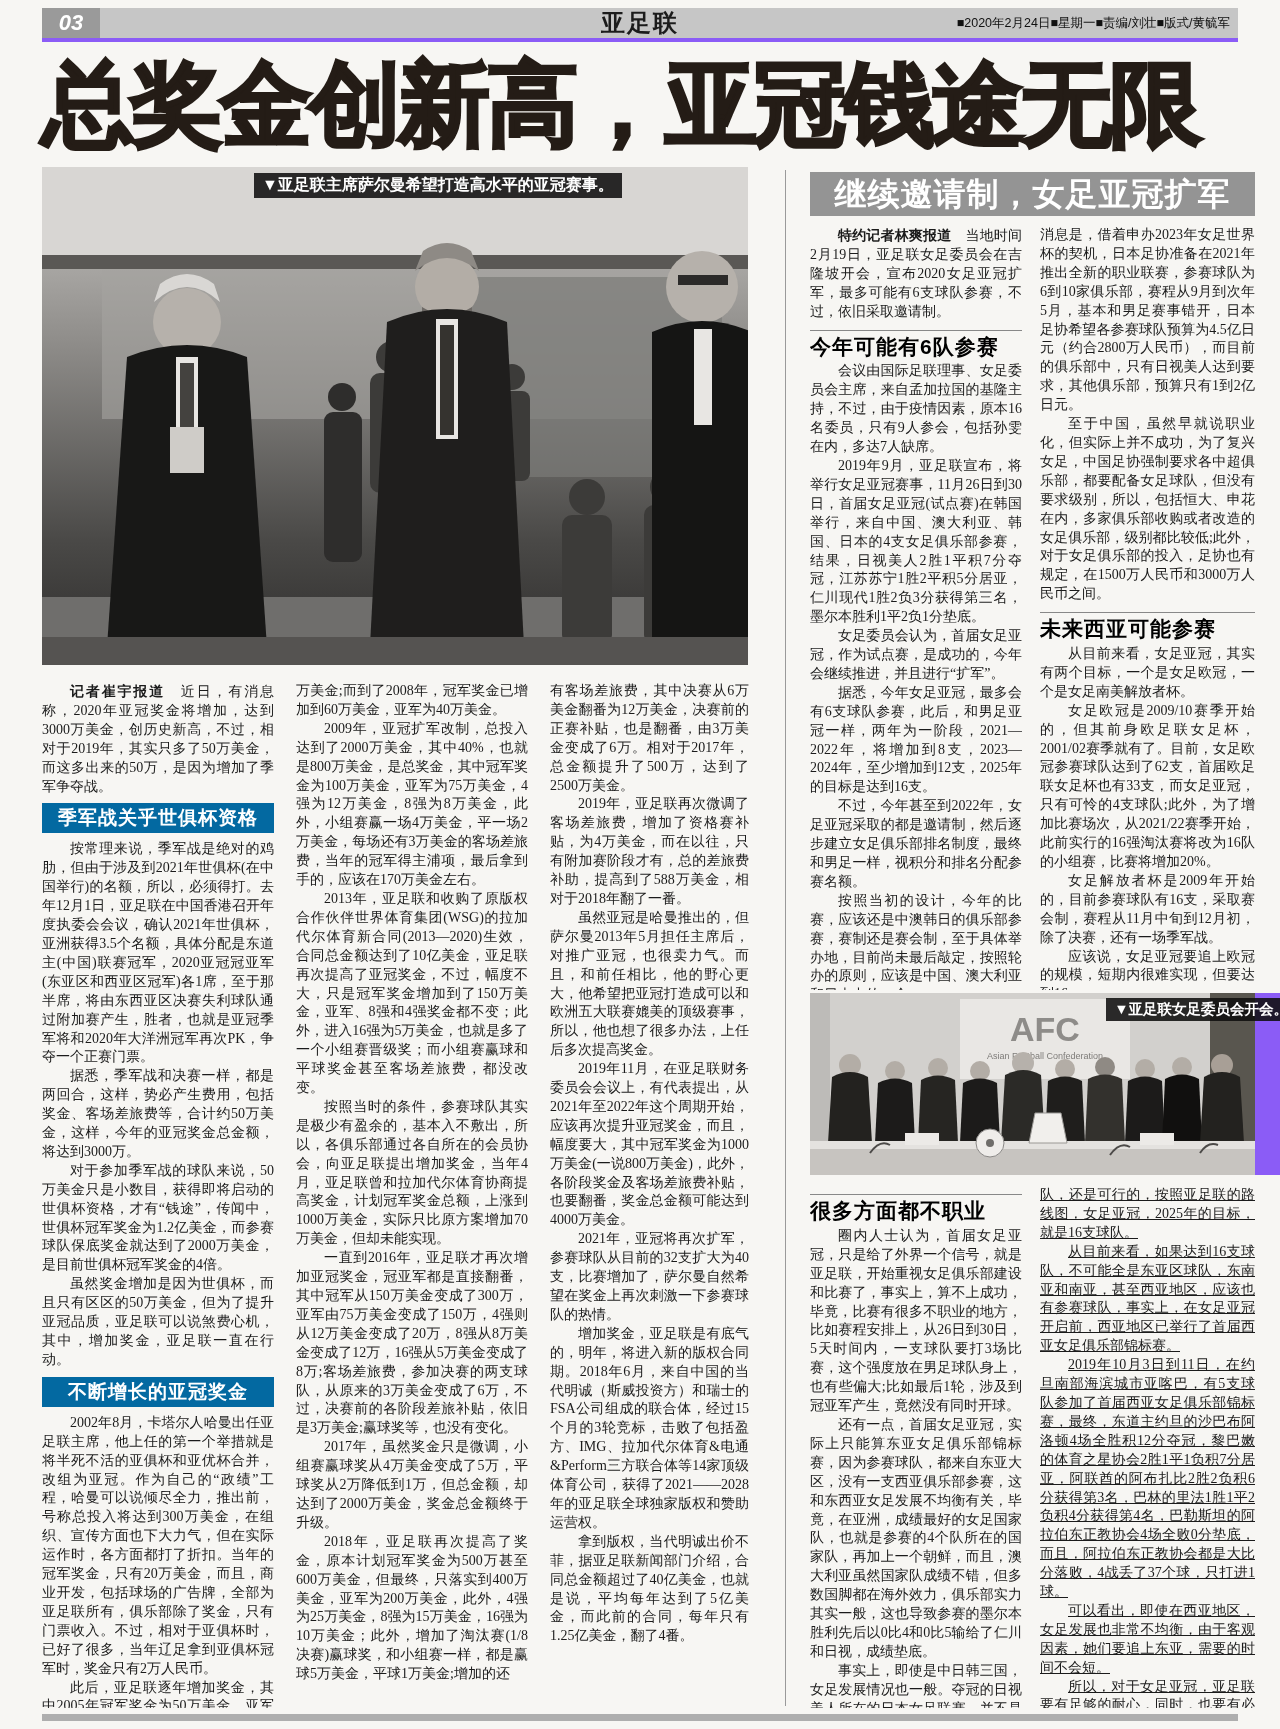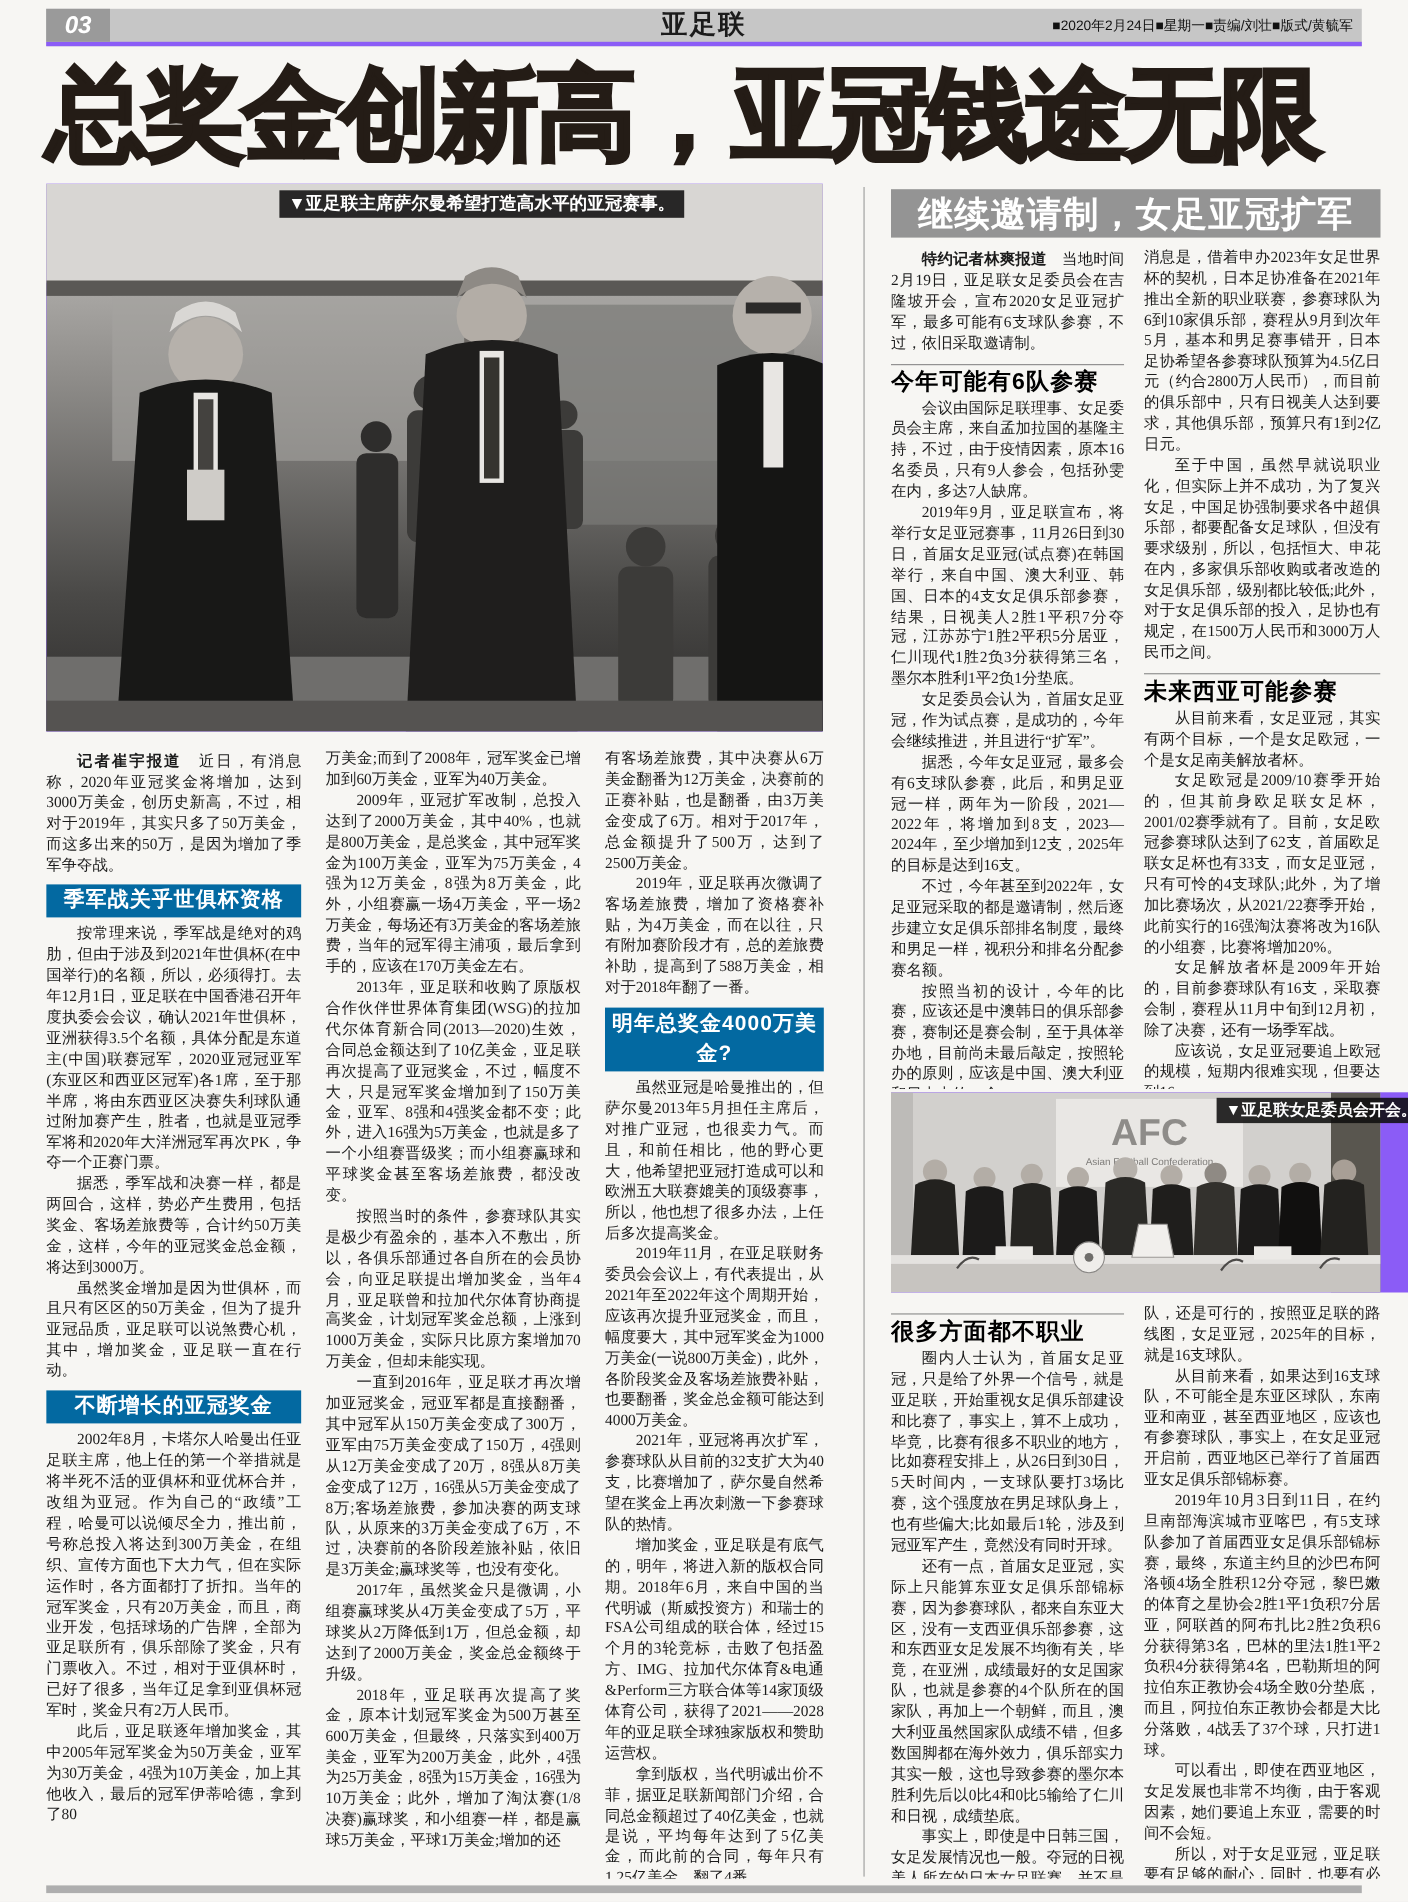--- a/index.html
+++ b/index.html
@@ -46,21 +46,21 @@
   #lcol3{left:550px;top:682px;width:199px;height:1026px;}
   .vrule{position:absolute;left:785px;top:170px;width:1px;height:1536px;background:#9a9a9a;}
   
   .right-headline{position:absolute;left:810px;top:172px;width:445px;height:44px;
                   background:#949494;color:#fff;font-family:"Liberation Sans",sans-serif;
                   font-weight:bold;font-size:32px;line-height:44px;text-align:center;
                   letter-spacing:1px;}
   #rcolA{left:810px;top:226px;width:212px;height:764px;}
   #rcolB{left:1040px;top:226px;width:215px;height:764px;}
   #rcolC{left:810px;top:1186px;width:212px;height:522px;}
-  #rcolD{left:1040px;top:1186px;width:215px;height:522px;}
+  #rcolD{left:1040px;top:1186px;width:215px;height:522px;text-decoration:underline;}
   .bottom-bar{position:absolute;left:42px;top:1714px;width:1196px;height:7px;background:#aeaeae;}
 </style>
 </head>
 <body>
 
 <div class="page">
 
   <div class="masthead">
     <div class="pagenum">03</div>
     <div class="section-title">亚足联</div>
@@ -129,38 +129,38 @@
       <rect x="0" y="470" width="706" height="28" fill="#555351"></rect>
     </svg>
     <div class="photo-caption">▼亚足联主席萨尔曼希望打造高水平的亚冠赛事。</div>
   </div>
 
   <div class="col" id="lcol1">
       <p class="p"><b class="byline">记者崔宇报道</b>　近日，有消息称，2020年亚冠奖金将增加，达到3000万美金，创历史新高，不过，相对于2019年，其实只多了50万美金，而这多出来的50万，是因为增加了季军争夺战。</p>
       <div class="bar-head">季军战关乎世俱杯资格</div>
       <p class="p">按常理来说，季军战是绝对的鸡肋，但由于涉及到2021年世俱杯(在中国举行)的名额，所以，必须得打。去年12月1日，亚足联在中国香港召开年度执委会会议，确认2021年世俱杯，亚洲获得3.5个名额，具体分配是东道主(中国)联赛冠军，2020亚冠冠亚军(东亚区和西亚区冠军)各1席，至于那半席，将由东西亚区决赛失利球队通过附加赛产生，胜者，也就是亚冠季军将和2020年大洋洲冠军再次PK，争夺一个正赛门票。</p>
       <p class="p">据悉，季军战和决赛一样，都是两回合，这样，势必产生费用，包括奖金、客场差旅费等，合计约50万美金，这样，今年的亚冠奖金总金额，将达到3000万。</p>
+      <p class="p">对于参加季军战的球队来说，50万美金只是小数目，获得即将启动的世俱杯资格，才有“钱途”，传闻中，世俱杯冠军奖金为1.2亿美金，而参赛球队保底奖金就达到了2000万美金，是目前世俱杯冠军奖金的4倍。</p>
       <p class="p">虽然奖金增加是因为世俱杯，而且只有区区的50万美金，但为了提升亚冠品质，亚足联可以说煞费心机，其中，增加奖金，亚足联一直在行动。</p>
       <div class="bar-head">不断增长的亚冠奖金</div>
       <p class="p">2002年8月，卡塔尔人哈曼出任亚足联主席，他上任的第一个举措就是将半死不活的亚俱杯和亚优杯合并，改组为亚冠。作为自己的“政绩”工程，哈曼可以说倾尽全力，推出前，号称总投入将达到300万美金，在组织、宣传方面也下大力气，但在实际运作时，各方面都打了折扣。当年的冠军奖金，只有20万美金，而且，商业开发，包括球场的广告牌，全部为亚足联所有，俱乐部除了奖金，只有门票收入。不过，相对于亚俱杯时，已好了很多，当年辽足拿到亚俱杯冠军时，奖金只有2万人民币。</p>
       <p class="p">此后，亚足联逐年增加奖金，其中2005年冠军奖金为50万美金，亚军为30万美金，4强为10万美金，加上其他收入，最后的冠军伊蒂哈德，拿到了80</p>
     </div>
   <div class="col" id="lcol2">
       <p class="p cont">万美金;而到了2008年，冠军奖金已增加到60万美金，亚军为40万美金。</p>
       <p class="p">2009年，亚冠扩军改制，总投入达到了2000万美金，其中40%，也就是800万美金，是总奖金，其中冠军奖金为100万美金，亚军为75万美金，4强为12万美金，8强为8万美金，此外，小组赛赢一场4万美金，平一场2万美金，每场还有3万美金的客场差旅费，当年的冠军得主浦项，最后拿到手的，应该在170万美金左右。</p>
       <p class="p">2013年，亚足联和收购了原版权合作伙伴世界体育集团(WSG)的拉加代尔体育新合同(2013—2020)生效，合同总金额达到了10亿美金，亚足联再次提高了亚冠奖金，不过，幅度不大，只是冠军奖金增加到了150万美金，亚军、8强和4强奖金都不变；此外，进入16强为5万美金，也就是多了一个小组赛晋级奖；而小组赛赢球和平球奖金甚至客场差旅费，都没改变。</p>
       <p class="p">按照当时的条件，参赛球队其实是极少有盈余的，基本入不敷出，所以，各俱乐部通过各自所在的会员协会，向亚足联提出增加奖金，当年4月，亚足联曾和拉加代尔体育协商提高奖金，计划冠军奖金总额，上涨到1000万美金，实际只比原方案增加70万美金，但却未能实现。</p>
       <p class="p">一直到2016年，亚足联才再次增加亚冠奖金，冠亚军都是直接翻番，其中冠军从150万美金变成了300万，亚军由75万美金变成了150万，4强则从12万美金变成了20万，8强从8万美金变成了12万，16强从5万美金变成了8万;客场差旅费，参加决赛的两支球队，从原来的3万美金变成了6万，不过，决赛前的各阶段差旅补贴，依旧是3万美金;赢球奖等，也没有变化。</p>
       <p class="p">2017年，虽然奖金只是微调，小组赛赢球奖从4万美金变成了5万，平球奖从2万降低到1万，但总金额，却达到了2000万美金，奖金总金额终于升级。</p>
       <p class="p">2018年，亚足联再次提高了奖金，原本计划冠军奖金为500万甚至600万美金，但最终，只落实到400万美金，亚军为200万美金，此外，4强为25万美金，8强为15万美金，16强为10万美金；此外，增加了淘汰赛(1/8决赛)赢球奖，和小组赛一样，都是赢球5万美金，平球1万美金;增加的还</p>
     </div>
   <div class="col" id="lcol3">
       <p class="p cont">有客场差旅费，其中决赛从6万美金翻番为12万美金，决赛前的正赛补贴，也是翻番，由3万美金变成了6万。相对于2017年，总金额提升了500万，达到了2500万美金。</p>
       <p class="p">2019年，亚足联再次微调了客场差旅费，增加了资格赛补贴，为4万美金，而在以往，只有附加赛阶段才有，总的差旅费补助，提高到了588万美金，相对于2018年翻了一番。</p>
-      <div class="bar-head">明年总奖金4000万美金?</div>
       <p class="p">虽然亚冠是哈曼推出的，但萨尔曼2013年5月担任主席后，对推广亚冠，也很卖力气。而且，和前任相比，他的野心更大，他希望把亚冠打造成可以和欧洲五大联赛媲美的顶级赛事，所以，他也想了很多办法，上任后多次提高奖金。</p>
       <p class="p">2019年11月，在亚足联财务委员会会议上，有代表提出，从2021年至2022年这个周期开始，应该再次提升亚冠奖金，而且，幅度要大，其中冠军奖金为1000万美金(一说800万美金)，此外，各阶段奖金及客场差旅费补贴，也要翻番，奖金总金额可能达到4000万美金。</p>
       <p class="p">2021年，亚冠将再次扩军，参赛球队从目前的32支扩大为40支，比赛增加了，萨尔曼自然希望在奖金上再次刺激一下参赛球队的热情。</p>
       <p class="p">增加奖金，亚足联是有底气的，明年，将进入新的版权合同期。2018年6月，来自中国的当代明诚（斯威投资方）和瑞士的FSA公司组成的联合体，经过15个月的3轮竞标，击败了包括盈方、IMG、拉加代尔体育&amp;电通&amp;Perform三方联合体等14家顶级体育公司，获得了2021——2028年的亚足联全球独家版权和赞助运营权。</p>
       <p class="p">拿到版权，当代明诚出价不菲，据亚足联新闻部门介绍，合同总金额超过了40亿美金，也就是说，平均每年达到了5亿美金，而此前的合同，每年只有1.25亿美金，翻了4番。</p>
     </div>
 
   <div class="vrule"></div>
 
   <div class="right-headline">继续邀请制，女足亚冠扩军</div>

